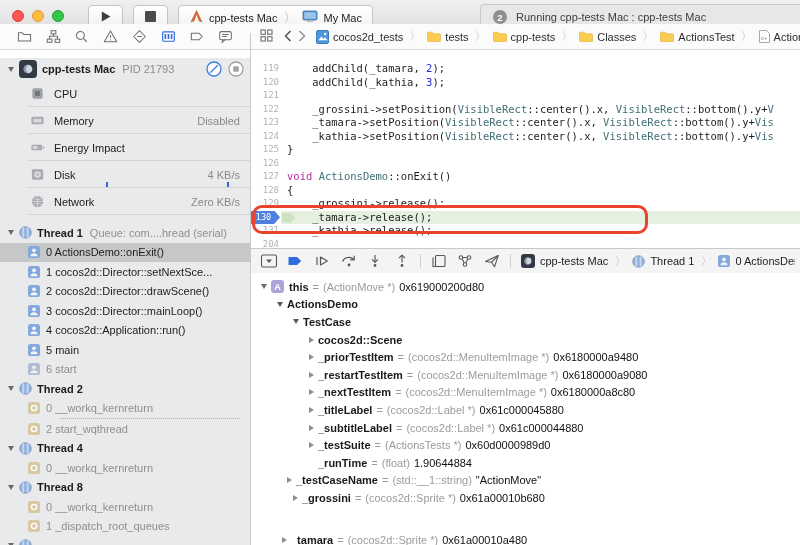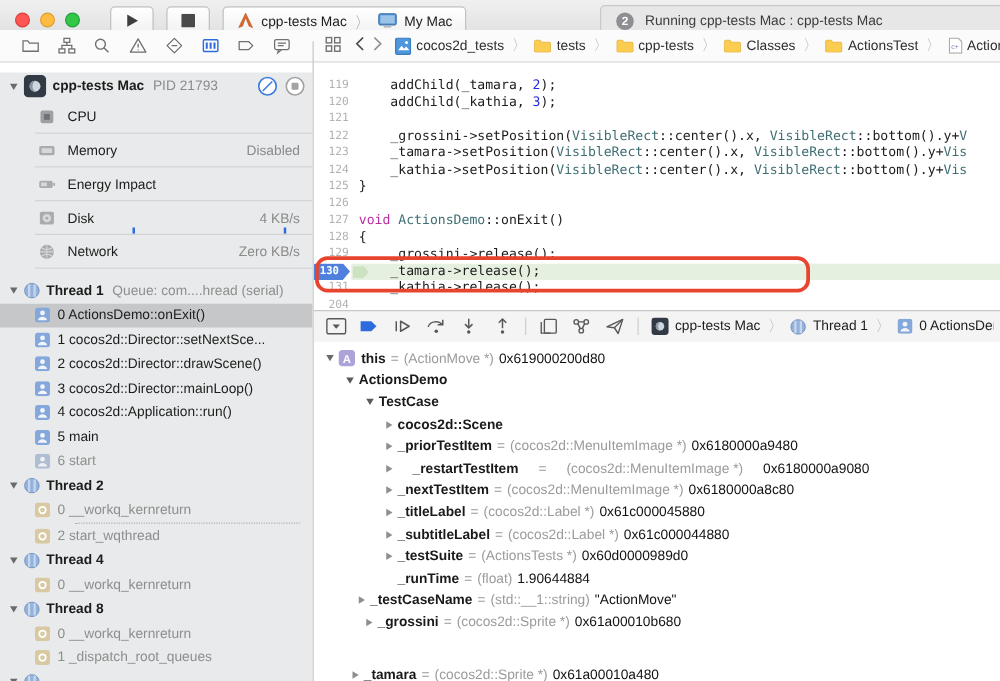--- a/index.html
+++ b/index.html
@@ -61,21 +61,21 @@
   
   .editor{position:absolute;left:251px;top:58px;right:0;height:190px;background:#FFF;overflow:hidden;
           font-family:"DejaVu Sans Mono",monospace;font-size:10.5px;}
   #code{padding-top:4px;}
   .cl{position:relative;height:13.5px;line-height:13.5px;white-space:pre;}
   .cl .num{position:absolute;left:2px;top:0;width:26px;text-align:right;color:#B2B2B2;font-size:9px;}
   .cl .code{position:absolute;left:36px;top:0;right:0;overflow:hidden;}
   .cl.cur::before{content:"";position:absolute;left:30px;right:0;top:0;bottom:0;background:#E6F0E1;}
   .cl.cur::after{content:"";position:absolute;left:31px;top:2px;width:13px;height:10px;background:#CDE2C0;
                  clip-path:polygon(0 0,68% 0,100% 50%,68% 100%,0 100%);}
-  .cl.cur .num{left:0;width:29px;background:#4F80DD;color:#FFF;text-align:center;font-size:8.5px;font-weight:700;
+  .cl.cur .num{left:0;width:29px;background:#4F80DD;color:#FFF;text-align:center;font-size:8.5px;font-weight:400;
                clip-path:polygon(0 0,80% 0,100% 50%,80% 100%,0 100%);padding-right:4px;box-sizing:border-box;}
   .cl .code span{position:relative;z-index:2;}
   .tok-k{color:#BA2DA2;}.tok-t{color:#3F6E74;}.tok-n{color:#272AD8;}
   .annotation{position:absolute;left:1px;top:147px;width:390px;height:23px;border:3px solid #E8432D;
               border-radius:10px;pointer-events:none;z-index:5;}
   
   .debugbar{position:absolute;left:251px;top:248px;right:0;height:24px;background:#F4F4F5;
             border-top:1px solid #C8C8C8;border-bottom:1px solid #D8D8D8;display:flex;align-items:center;
             gap:1px;padding:0 5px;box-sizing:content-box;}
   .dbtn{width:27px;height:20px;display:flex;align-items:center;justify-content:center;color:#585858;background:none;border:none;padding:0;}
@@ -656,21 +656,21 @@
         <span class="disc r tri"></span>
         <span class="vname">cocos2d::Scene</span>
       </div>
       <div class="vrow" style="padding-left: 58px;">
         <span class="disc r tri"></span>
         <span class="vname">_priorTestItem</span>
         <span class="veq">=</span>
         <span class="vtype">(cocos2d::MenuItemImage *)</span>
         <span class="vval">0x6180000a9480</span>
       </div>
-      <div class="vrow" style="padding-left: 58px; gap: 12px;">
+      <div class="vrow" style="padding-left: 58px;">
         <span class="disc r tri"></span>
         <span class="vname">_restartTestItem</span>
         <span class="veq">=</span>
         <span class="vtype">(cocos2d::MenuItemImage *)</span>
         <span class="vval">0x6180000a9080</span>
       </div>
       <div class="vrow" style="padding-left: 58px;">
         <span class="disc r tri"></span>
         <span class="vname">_nextTestItem</span>
         <span class="veq">=</span>

